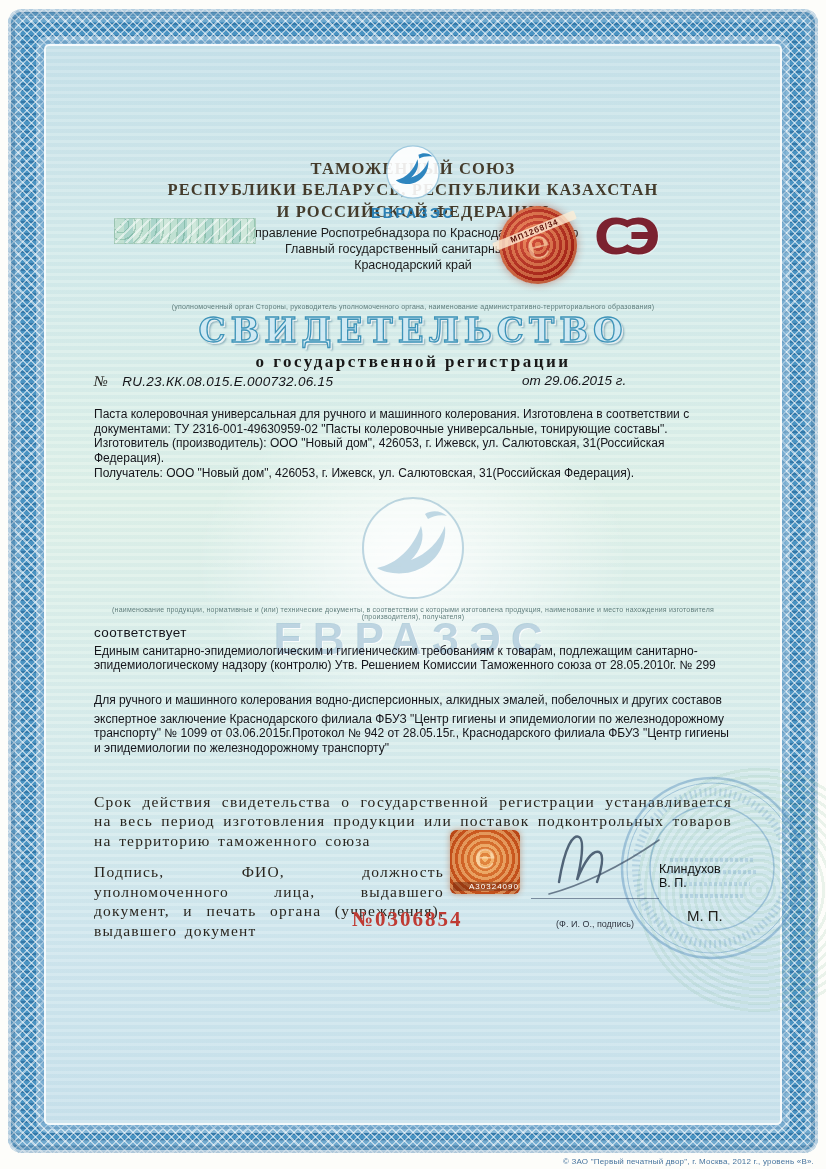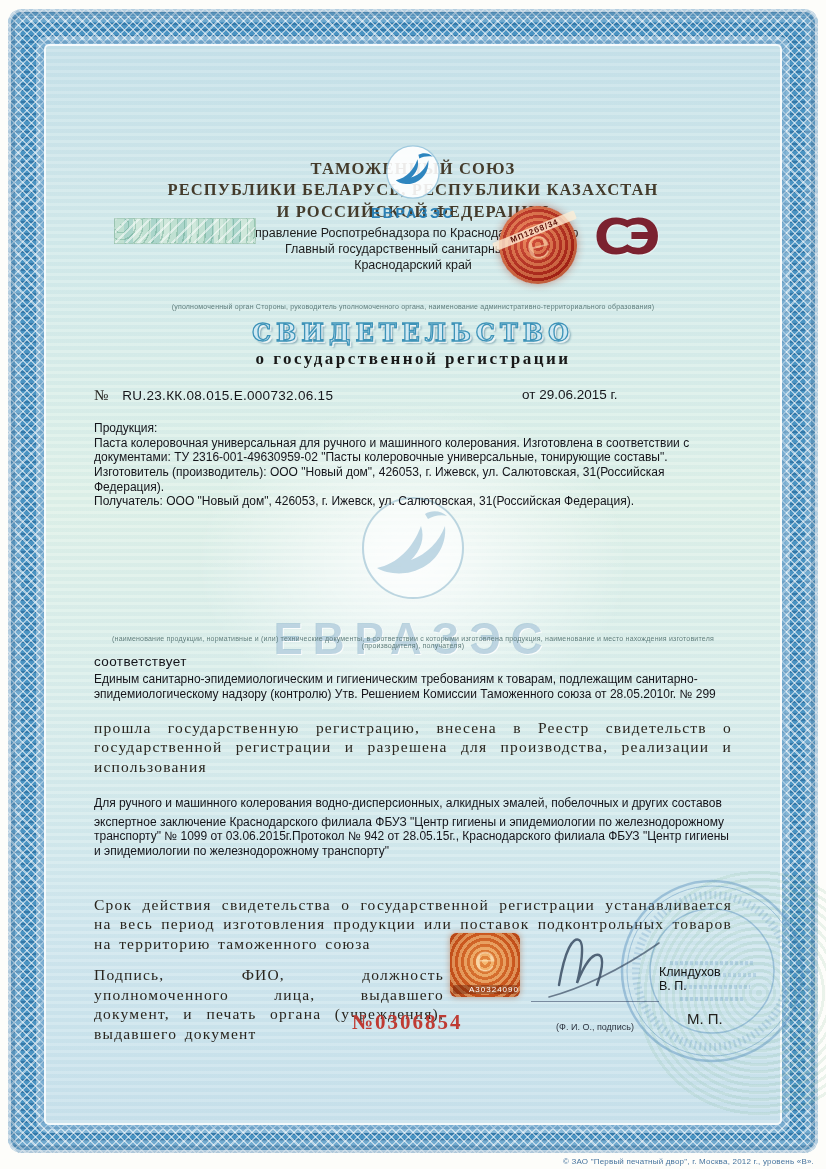--- a/index.html
+++ b/index.html
@@ -67,29 +67,29 @@
     text-shadow:1px 1px 0 rgba(255,255,255,.4); }
 
   
   .union { margin-top:112px; text-align:center; }
   .union-line { font-family:"Liberation Serif",serif; font-weight:bold; font-size:16.5px;
     letter-spacing:1.1px; line-height:1.3; color:#443b2b; }
   .authority { margin-top:4px; text-align:center; font-size:12.5px; line-height:1.25; color:#1b1b1b; }
   .tiny-note { font-size:7px; color:#5f7d7c; text-align:center; letter-spacing:.2px; }
   .tiny-note.center { margin:30px auto 0; width:560px; }
   .tiny-note.wide { margin-top:126px; }
-  .cert-title { margin-top:8px; text-align:center; font-family:"DejaVu Serif",serif;
-    font-weight:bold; font-size:24px; letter-spacing:5px; color:#cfe9f3;
+  .cert-title { margin-top:0; text-align:center; font-family:"DejaVu Serif",serif;
+    font-weight:bold; font-size:34px; letter-spacing:5px; color:#cfe9f3;
     -webkit-text-stroke:1.3px #3e93b8;
     text-shadow:2px 2px 0 rgba(255,255,255,.75), 3px 3px 2px rgba(35,95,125,.45); }
   .cert-sub { margin-top:2px; text-align:center; font-family:"Liberation Serif",serif;
     font-weight:bold; font-size:17px; letter-spacing:2.5px; color:#191919; }
 
   
-  .reg-row { position:relative; margin-top:17px; height:18px; }
+  .reg-row { position:relative; height:18px;font-style:italic; }
   .reg-no { font-family:"Liberation Serif",serif; font-size:15px; color:#23211d; margin-right:14px; }
   .reg-num { font-size:13.5px; letter-spacing:.3px; color:#15151a; }
   .reg-date { position:absolute; left:428px; top:1px; font-size:13.5px; color:#15151a;text-align:center; }
 
   
   .sans { font-size:12px; line-height:1.22; color:#14141a; }
   .product { margin-top:17px; }
   .comp-head { margin-top:5px; font-size:13.5px; letter-spacing:.4px; }
   .after-head { margin-top:2px; }
   .scope { margin-top:20px; }
@@ -180,32 +180,30 @@
 
       <div class="cert-title">СВИДЕТЕЛЬСТВО</div>
       <div class="cert-sub">о государственной регистрации</div>
 
       <div class="reg-row">
         <span class="reg-no">№</span><span class="reg-num">RU.23.КК.08.015.Е.000732.06.15</span>
         <span class="reg-date">от 29.06.2015 г.</span>
       </div>
 
       <div class="product">
-        <div class="sans">Продукция:</div>
         <div class="sans">Паста колеровочная универсальная для ручного и машинного колерования. Изготовлена в соответствии с документами: ТУ 2316-001-49630959-02 "Пасты колеровочные универсальные, тонирующие составы".</div>
         <div class="sans">Изготовитель (производитель): ООО "Новый дом", 426053, г. Ижевск, ул. Салютовская, 31(Российская Федерация).</div>
         <div class="sans">Получатель: ООО "Новый дом", 426053, г. Ижевск, ул. Салютовская, 31(Российская Федерация).</div>
       </div>
 
       <div class="tiny-note wide">(наименование продукции, нормативные и (или) технические документы, в соответствии с которыми изготовлена продукция, наименование и место нахождения изготовителя (производителя), получателя)</div>
 
       <div class="sans comp-head">соответствует</div>
       <div class="sans after-head">Единым санитарно-эпидемиологическим и гигиеническим требованиям к товарам, подлежащим санитарно-эпидемиологическому надзору (контролю) Утв. Решением Комиссии Таможенного союза от 28.05.2010г. № 299</div>
 
-      <p class="serif-par statement">прошла государственную регистрацию, внесена в Реестр свидетельств о государственной регистрации и разрешена для производства, реализации и использования</p>
       <div class="sans scope">Для ручного и машинного колерования водно-дисперсионных, алкидных эмалей, побелочных и других составов</div>
 
       <div class="sans basis-details">экспертное заключение Краснодарского филиала ФБУЗ "Центр гигиены и эпидемиологии по железнодорожному транспорту" № 1099 от 03.06.2015г.Протокол № 942 от 28.05.15г., Краснодарского филиала ФБУЗ "Центр гигиены и эпидемиологии по железнодорожному транспорту"</div>
 
       <p class="serif-par validity">Срок действия свидетельства о государственной регистрации устанавливается на весь период изготовления продукции или поставок подконтрольных товаров на территорию таможенного союза</p>
 
       <div class="bottom">
         <div class="rosette"></div>
 
         <div class="stamp-blue">

